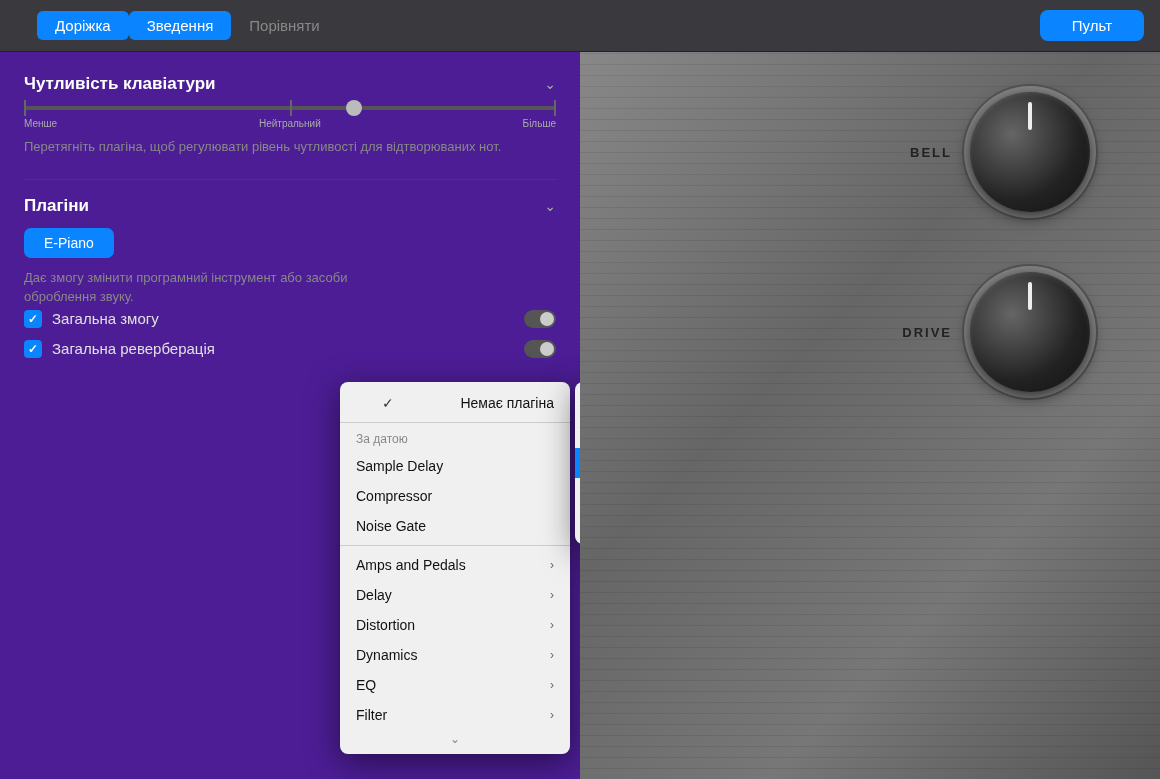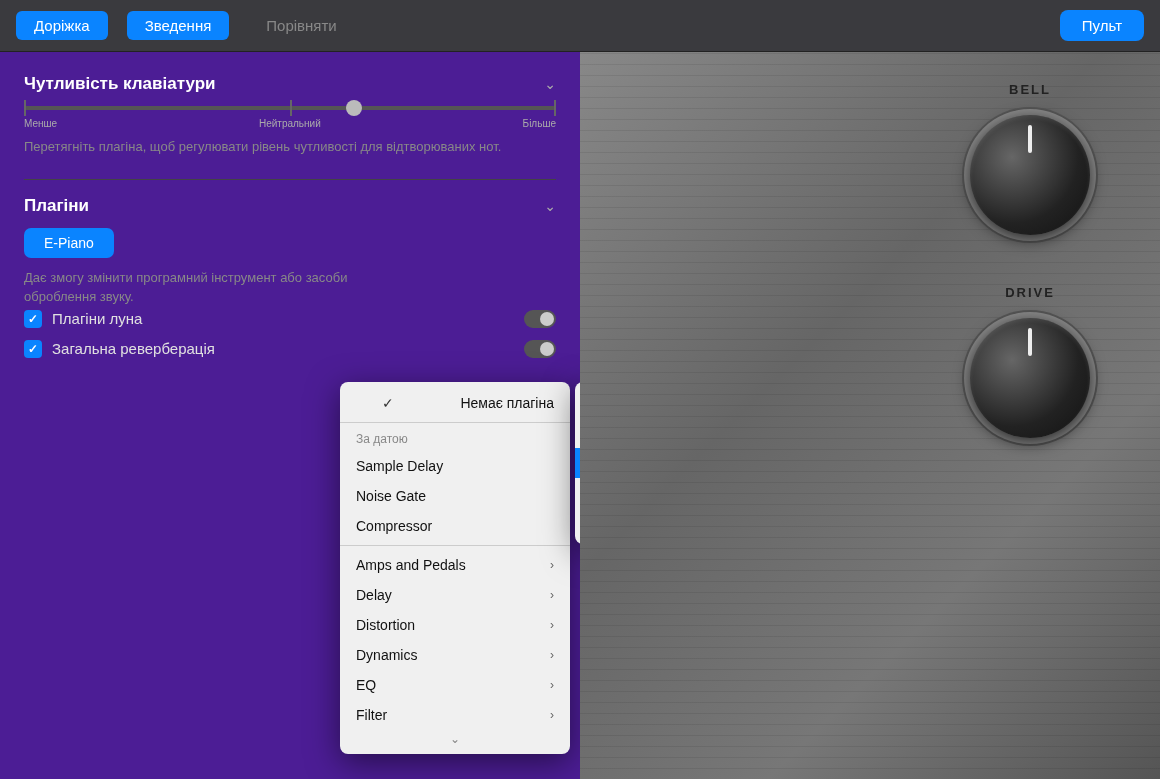--- a/index.html
+++ b/index.html
@@ -15,38 +15,38 @@
     
     .top-bar {
       display: flex;
       align-items: center;
       justify-content: space-between;
       background: #3a3a3e;
       padding: 8px 16px;
       border-bottom: 1px solid #222;
       height: 52px;
     }
-    .top-bar-left { display: flex; gap: 19px; }
+    .top-bar-left { display: flex; gap: 0; margin-left: 21px; }
     .tab-btn {
       padding: 6px 18px;
       border-radius: 6px;
       border: none;
       font-size: 15px;
       font-weight: 500;
       cursor: pointer;
       background: transparent;
       color: #ccc;
     }
     .tab-btn.active {
       background: #0a84ff;
       color: #fff;
     }
     .tab-btn.inactive { color: #888; }
     .pult-btn {
-      padding: 7px 22px;
+      padding: 7px 32px;
       border-radius: 8px;
       border: none;
       font-size: 15px;
       font-weight: 500;
       cursor: pointer;
       background: #0a84ff;
       color: #fff;
     }
 
     
@@ -276,21 +276,21 @@
         0deg,
         transparent,
         transparent 10px,
         rgba(0,0,0,0.08) 10px,
         rgba(0,0,0,0.08) 11px
       );
       pointer-events: none;
     }
     .knob-group {
       display: flex;
-      flex-direction: column;
+      flex-direction: row;
       align-items: center;
       gap: 8px;
       position: relative;
       z-index: 10;
     }
     .knob-label {
       font-size: 13px;
       font-weight: 700;
       letter-spacing: 2px;
       color: #222;
@@ -360,37 +360,37 @@
     <div class="plugins-section">
       <div class="section-header">
         <span class="section-title">Плагіни</span>
         <span class="chevron-icon">⌄</span>
       </div>
       <button class="plugin-button">E-Piano</button>
       <div class="plugin-desc">Дає змогу змінити програмний інструмент або засоби оброблення звуку.</div>
 
       <div class="checkbox-row">
         <div class="checkbox-box"></div>
-        <span class="checkbox-label">Плагіни луна</span>
+        <span class="checkbox-label">Загальна змогу</span>
         <div class="toggle-small"></div>
       </div>
       <div class="checkbox-row">
         <div class="checkbox-box"></div>
         <span class="checkbox-label">Загальна реверберація</span>
         <div class="toggle-small"></div>
       </div>
     </div>
 
     <div class="dropdown-menu">
       <div class="dropdown-item checked">Немає плагіна</div>
       <hr class="dropdown-separator">
       <div class="dropdown-category">За датою</div>
       <div class="dropdown-item">Sample Delay</div>
+      <div class="dropdown-item">Compressor</div>
       <div class="dropdown-item">Noise Gate</div>
-      <div class="dropdown-item">Compressor</div>
       <hr class="dropdown-separator">
       <div class="dropdown-item">
         <span>Amps and Pedals</span>
         <span class="arrow">›</span>
       </div>
       <div class="dropdown-item">
         <span>Delay</span>
         <span class="arrow">›</span>
       </div>
       <div class="dropdown-item">

